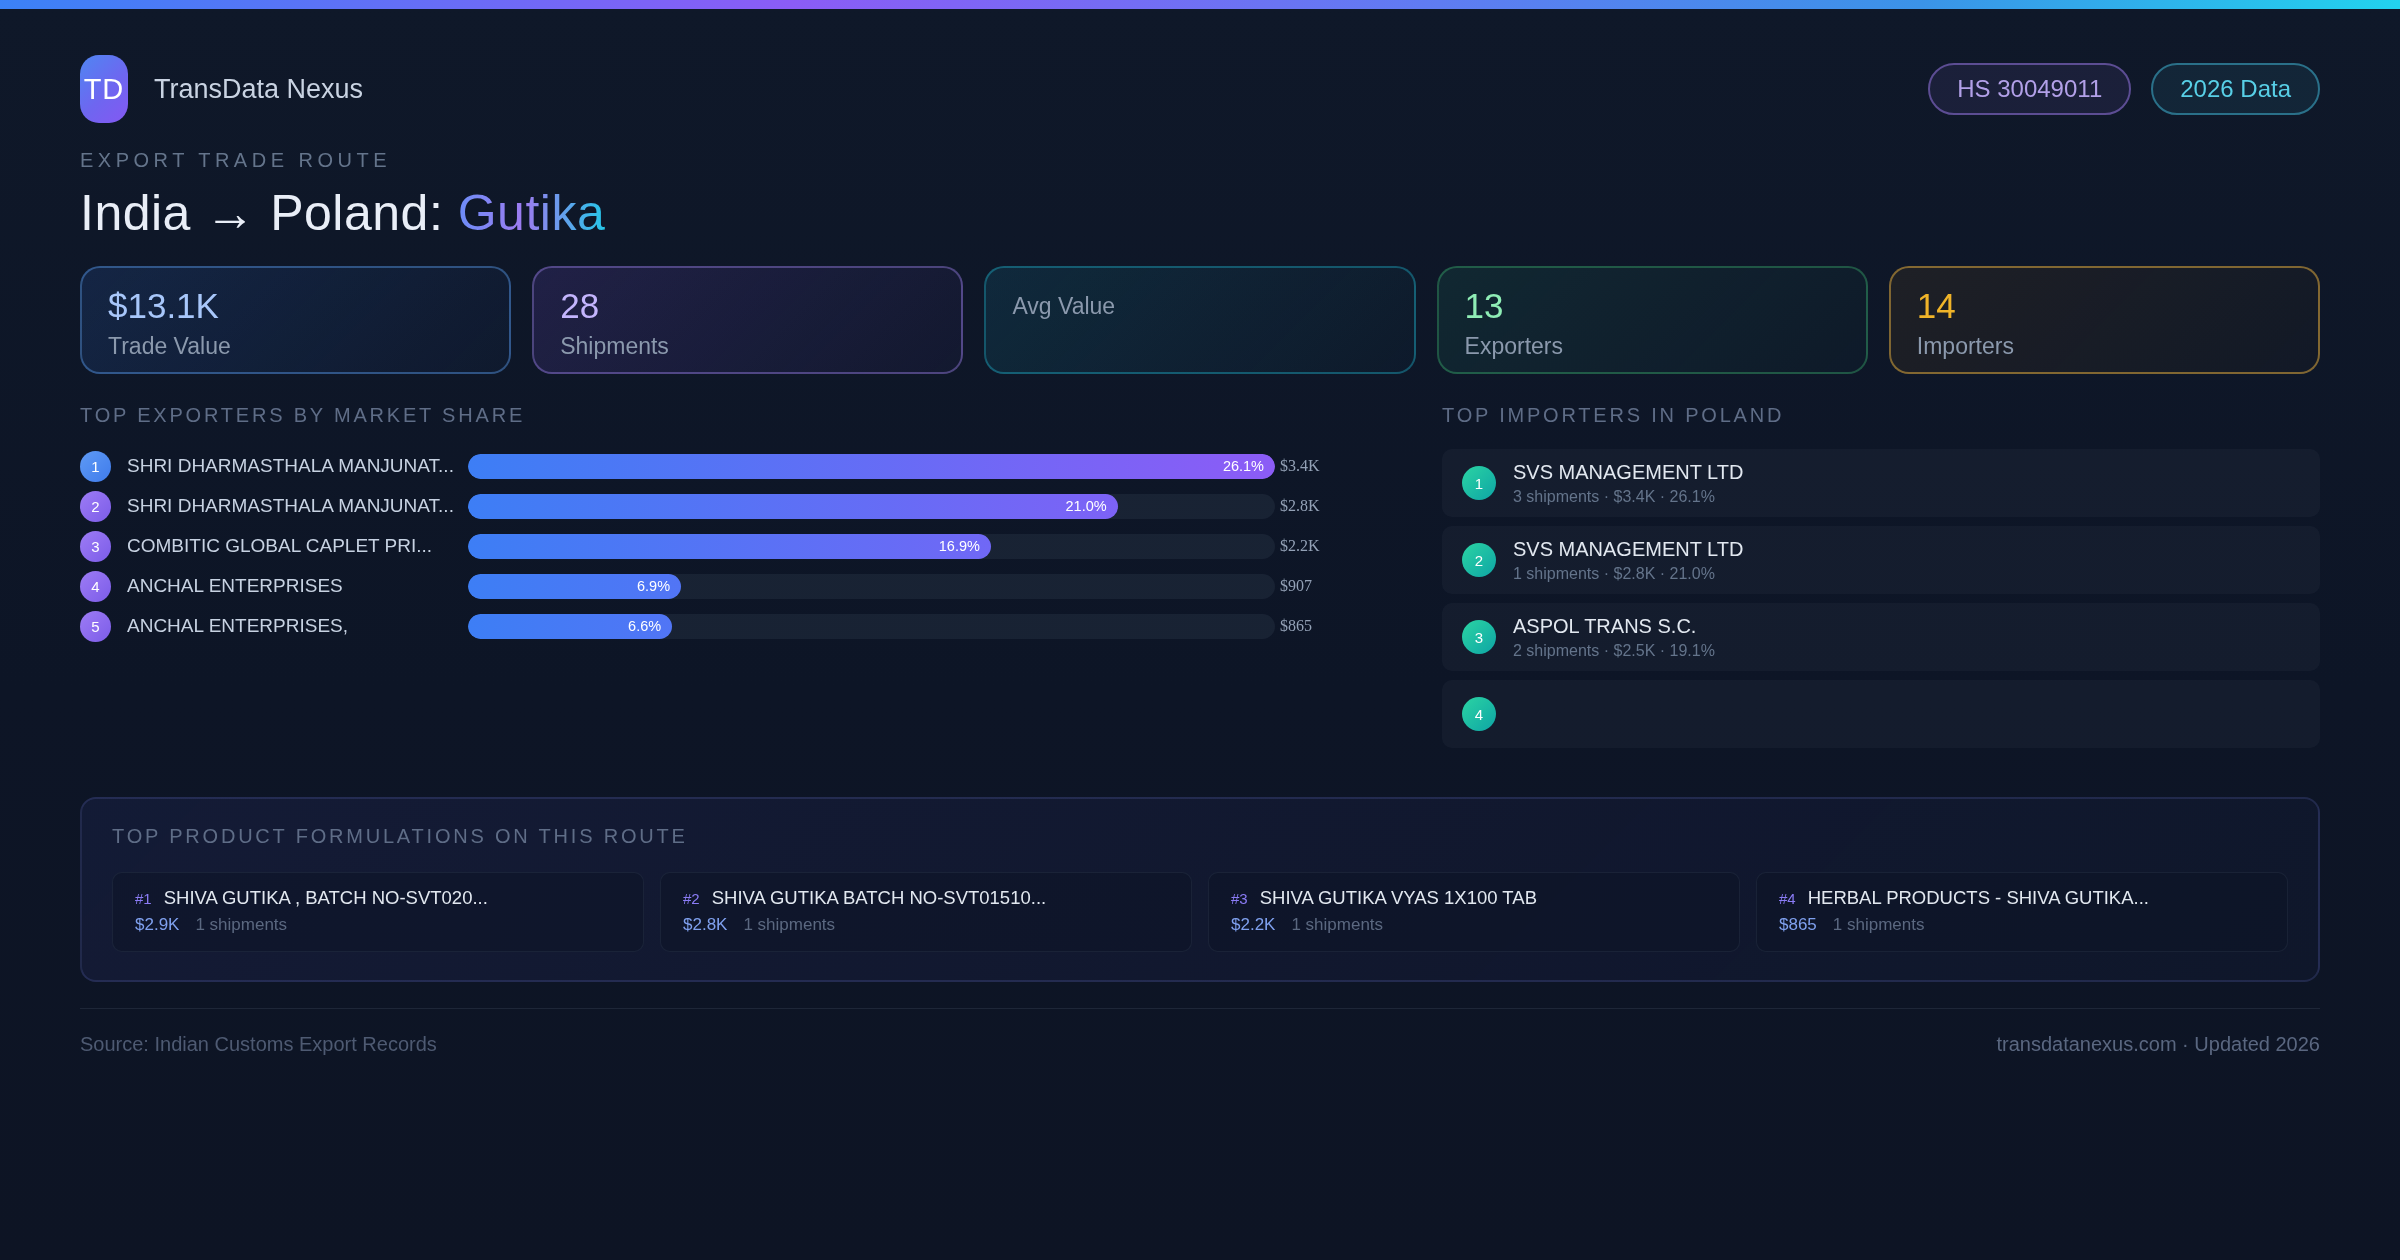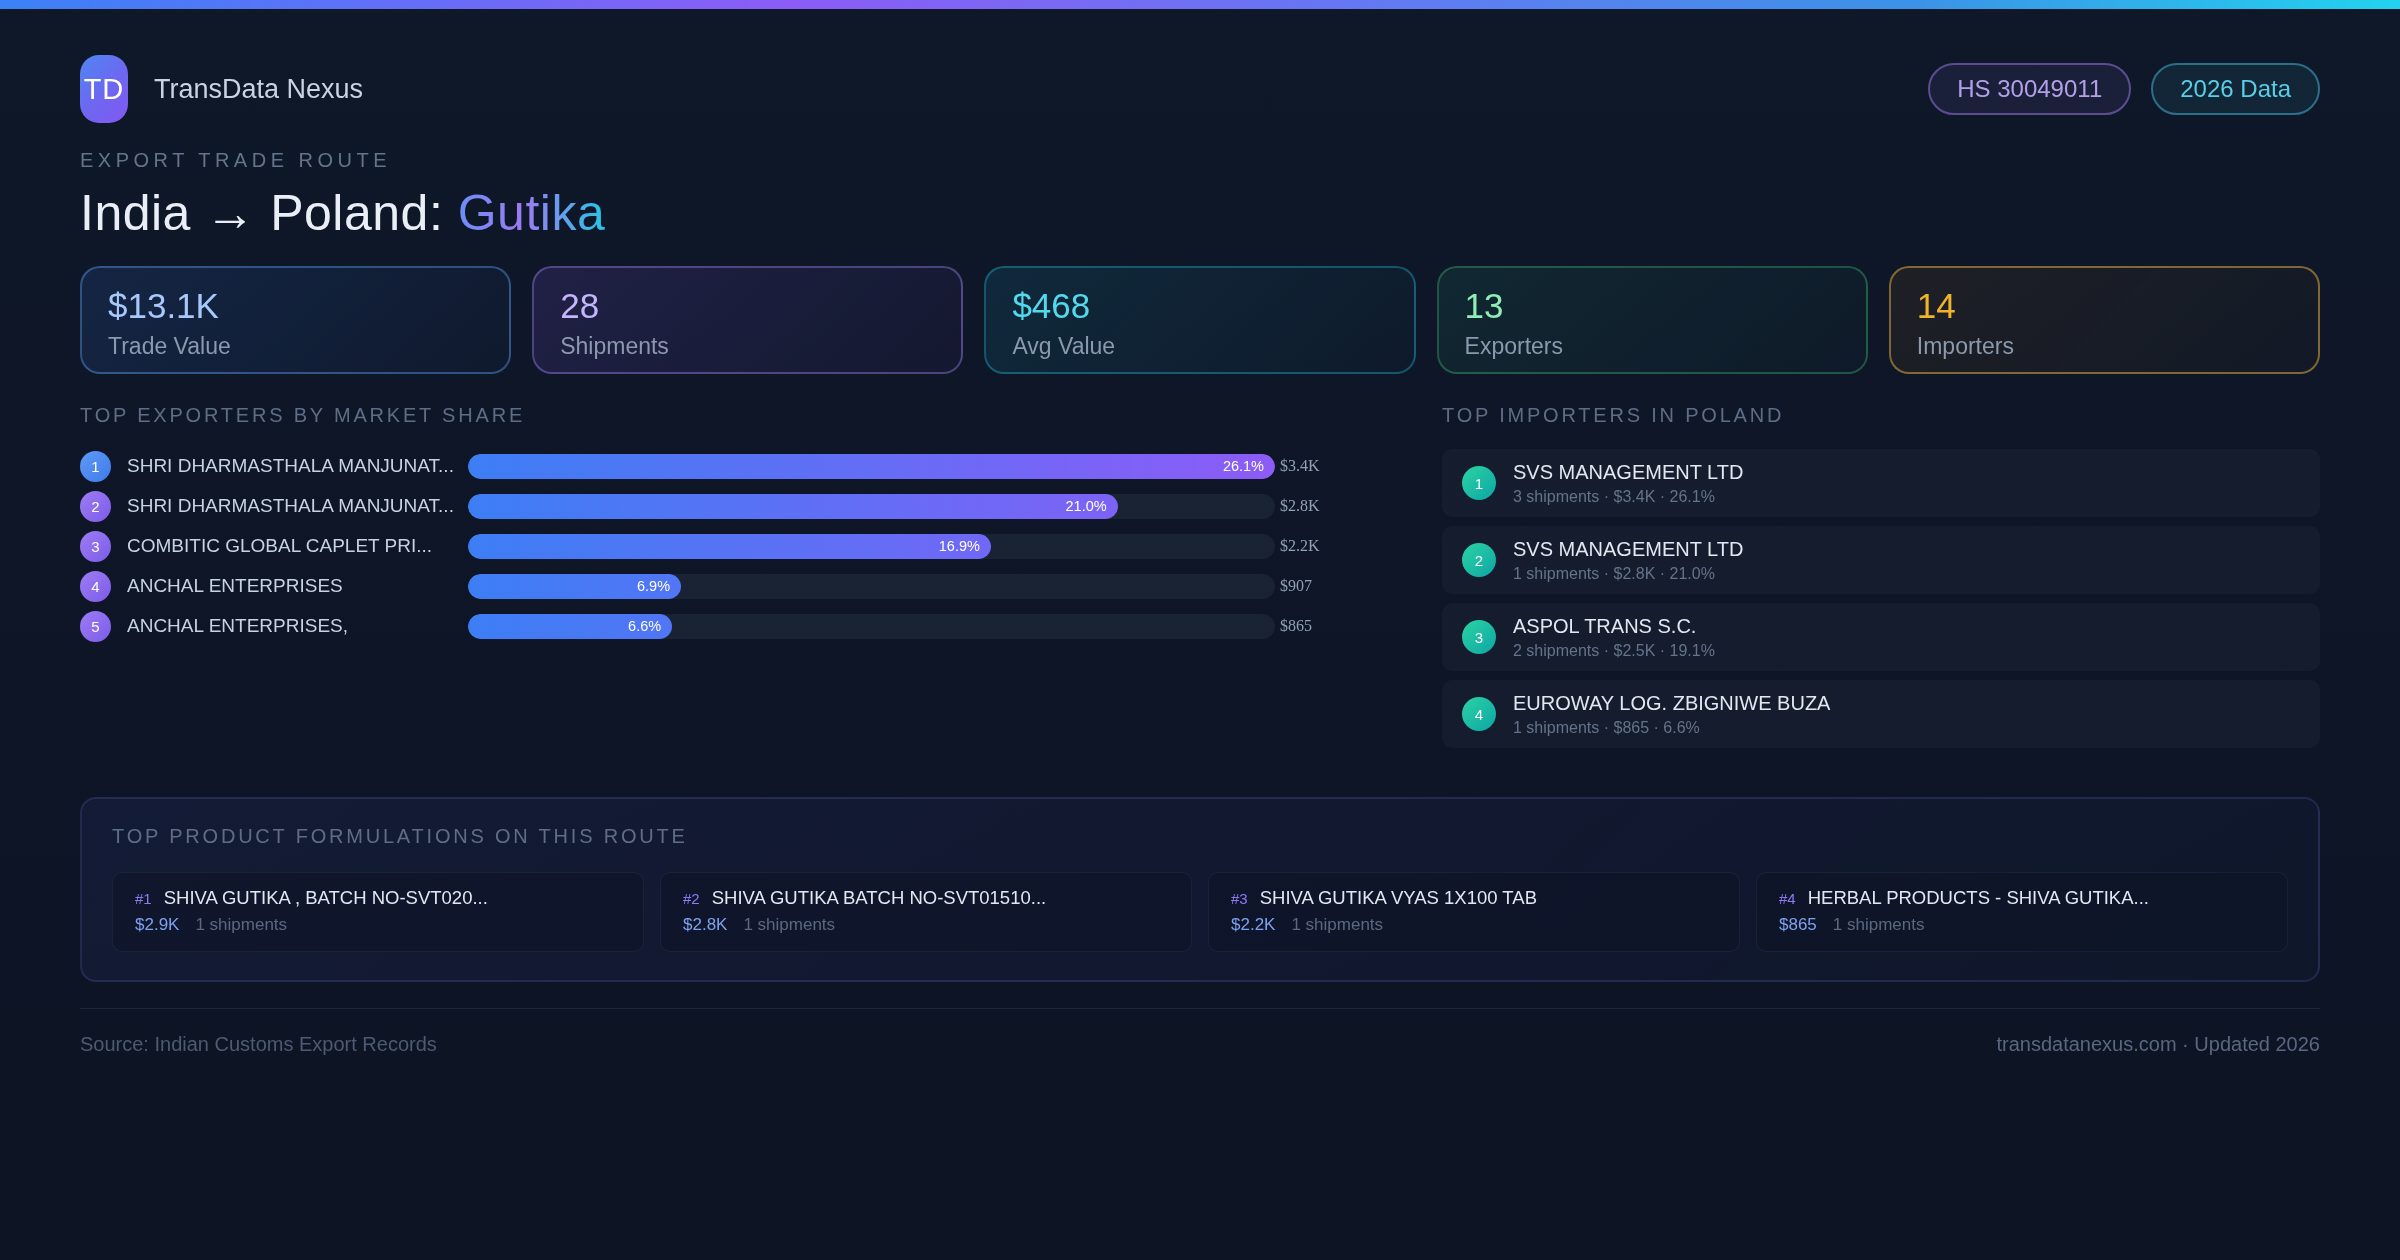--- a/index.html
+++ b/index.html
@@ -151,21 +151,20 @@
   <div class="stats">
     <div class="stat s0">
       <div class="stat-value" style="color: rgb(168, 199, 250);">$13.1K</div>
       <div class="stat-label">Trade Value</div>
     </div>
     <div class="stat s1">
       <div class="stat-value" style="color: rgb(196, 181, 253);">28</div>
       <div class="stat-label">Shipments</div>
     </div>
     <div class="stat s2">
-      <div class="stat-value" style="color: rgb(83, 217, 238);">$468</div>
       <div class="stat-label">Avg Value</div>
     </div>
     <div class="stat s3">
       <div class="stat-value" style="color: rgb(143, 237, 181);">13</div>
       <div class="stat-label">Exporters</div>
     </div>
     <div class="stat s4">
       <div class="stat-value" style="color: rgb(240, 180, 41);">14</div>
       <div class="stat-label">Importers</div>
     </div>
@@ -258,24 +257,20 @@
         <div class="imp-card">
           <div class="imp-badge">3</div>
           <div>
             <div class="imp-name">ASPOL TRANS S.C.</div>
             <div class="imp-meta">2 shipments · $2.5K · 19.1%</div>
           </div>
         </div>
 
         <div class="imp-card">
           <div class="imp-badge">4</div>
-          <div>
-            <div class="imp-name">EUROWAY LOG. ZBIGNIWE BUZA</div>
-            <div class="imp-meta">1 shipments · $865 · 6.6%</div>
-          </div>
         </div>
 
       </div>
     </section>
 
   </div>
 
   <section class="products">
     <h2 class="section">TOP PRODUCT FORMULATIONS ON THIS ROUTE</h2>
     <div class="product-row">

